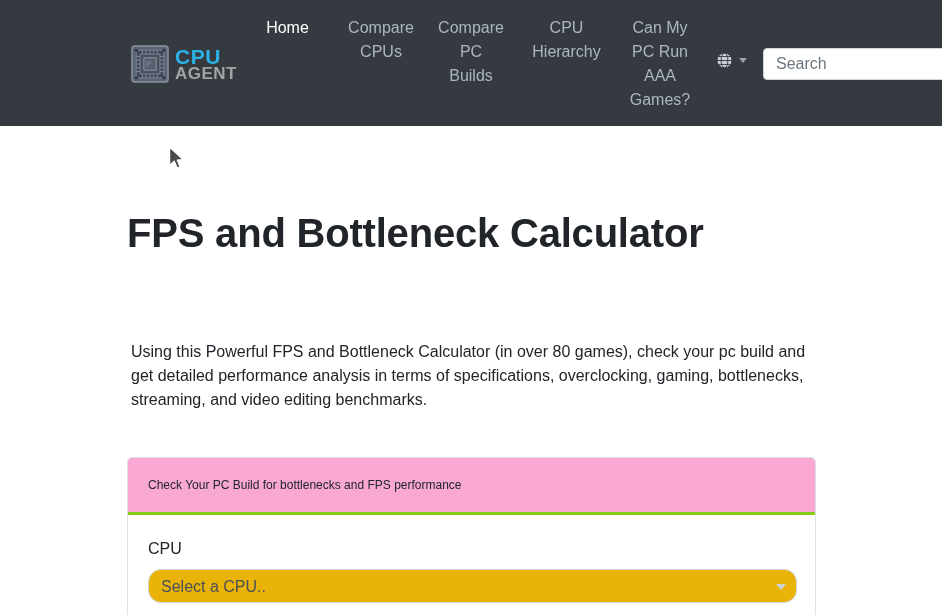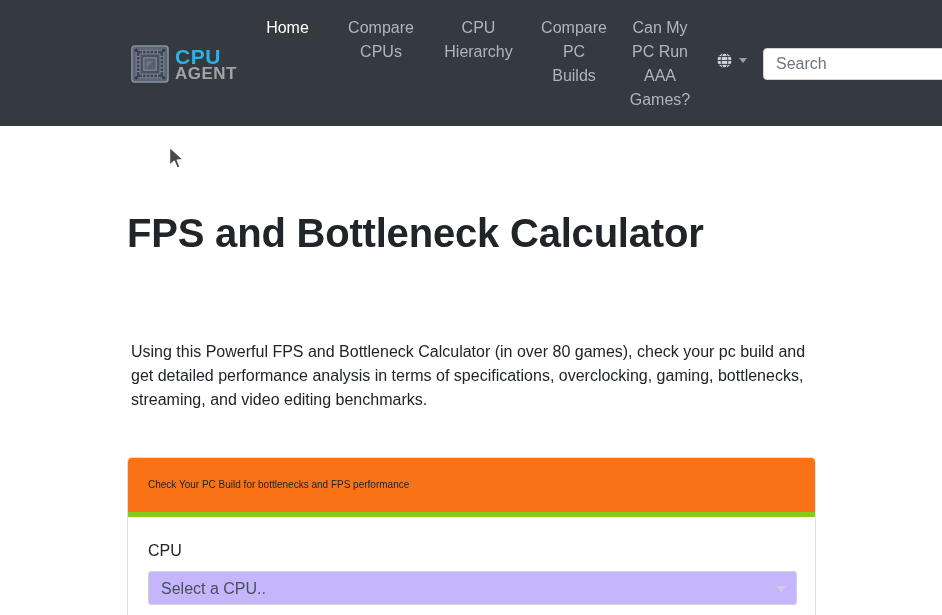--- a/index.html
+++ b/index.html
@@ -164,24 +164,24 @@
     left: 127px;
     top: 331px;
     width: 689px;
     border: 1px solid #dee2e6;
     border-radius: 5px;
     background: #ffffff;
     box-sizing: border-box;
     overflow: hidden;
   }
   .card-header {
-    background: #f97316;
-    border-bottom: 5px solid #84cc16;
+    background: #f9a8d4;
+    border-bottom: 3px solid #84cc16;
     padding: 15px 20px;
-    font-size: 10px;
+    font-size: 12px;
     line-height: 24px;
     color: #212529;
   }
   .card-body {
     padding: 22px 20px 40px 20px;
   }
   .form-label {
     display: block;
     font-size: 16px;
     line-height: 24px;
@@ -191,22 +191,22 @@
   .select-wrap {
     position: relative;
     width: 649px;
     height: 34px;
   }
   .form-select {
     width: 100%;
     height: 34px;
     box-sizing: border-box;
     border: 1px solid #ced4da;
-    border-radius: 3px;
-    background: #c4b5fd;
+    border-radius: 13px;
+    background: #eab308;
     padding: 4px 28px 4px 12px;
     font-family: "Liberation Sans", sans-serif;
     font-size: 16px;
     color: #495057;
     appearance: none;
     -webkit-appearance: none;
     -moz-appearance: none;
     outline: none;
     cursor: pointer;
   }
@@ -259,22 +259,22 @@
     </span>
     <span class="brand-wordmark">
       <span class="brand-cpu" style="color: rgb(43, 179, 232);">CPU</span>
       <span class="brand-agent" style="color: #a3a3a3;">AGENT</span>
     </span>
   </a>
 
   <nav class="nav-links">
     <a class="nav-item active nav-w1" href="#">Home</a>
     <a class="nav-item nav-w2" href="#">Compare CPUs</a>
+    <a class="nav-item nav-w3" href="#">Compare PC Builds</a>
     <a class="nav-item nav-w4" href="#">CPU Hierarchy</a>
-    <a class="nav-item nav-w3" href="#">Compare PC Builds</a>
     <a class="nav-item nav-w5" href="#">Can My PC Run AAA Games?</a>
   </nav>
 
   <div class="lang-select">
     <span>
       <svg class="globe-icon" viewBox="0 0 16 16" xmlns="http://www.w3.org/2000/svg">
         <circle cx="8" cy="8" r="7" fill="#ced4da"></circle>
         <g stroke="#343a40" stroke-width="0.9" fill="none">
           <ellipse cx="8" cy="8" rx="3.2" ry="7"></ellipse>
           <path d="M1 8 H15"></path>

